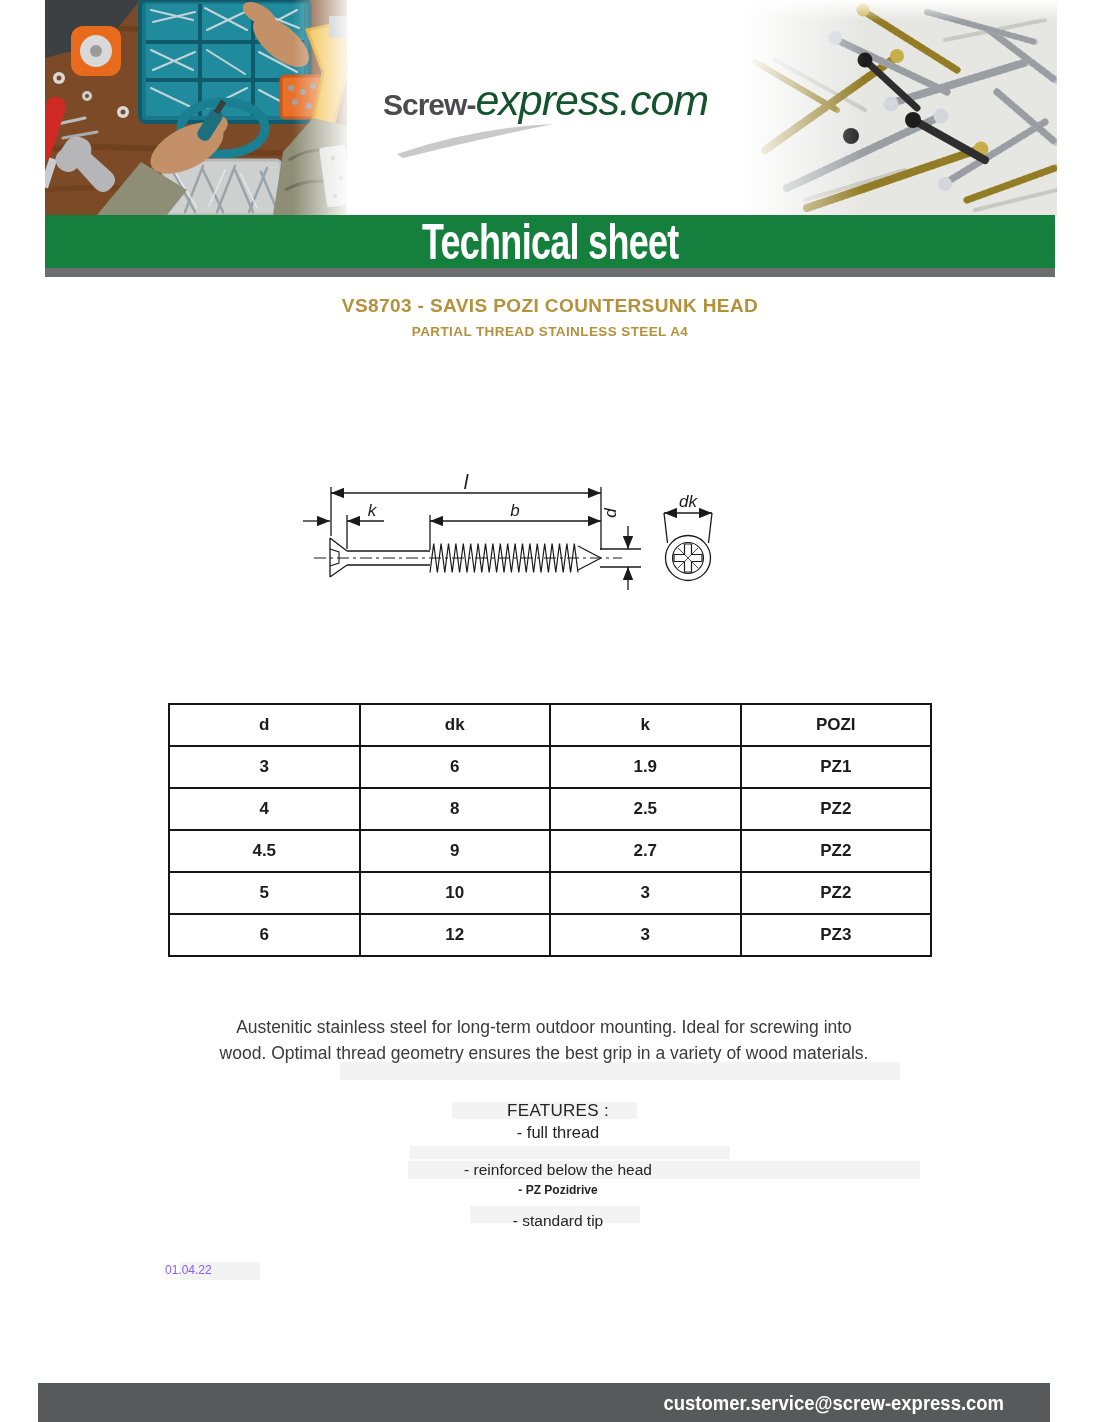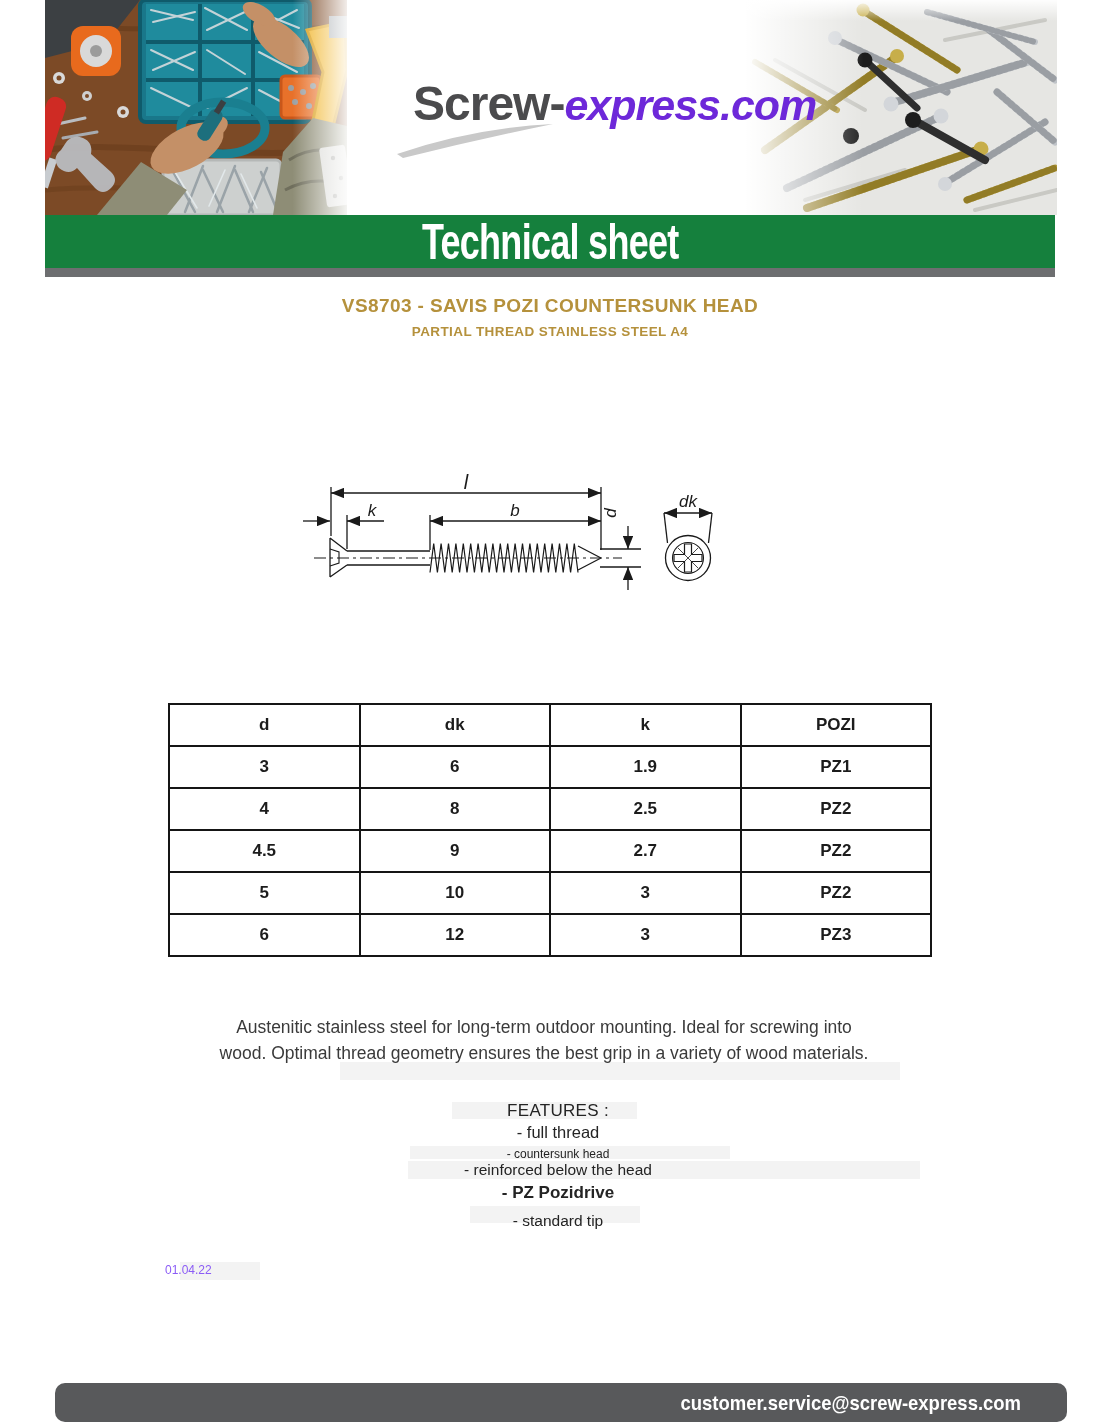--- a/index.html
+++ b/index.html
@@ -6,22 +6,22 @@
   body{font-family:"Liberation Sans",sans-serif;}
   #page{position:relative;width:1100px;height:1422px;background:#fff;overflow:hidden;margin:0 auto;}
 
   
   .photo{position:absolute;top:0;height:215px;}
   #photo-left{left:45px;width:302px;}
   #photo-right{left:745px;width:312px;}
 
   
   #logo{position:absolute;left:383px;top:76px;width:350px;white-space:nowrap;z-index:2;}
-  #logo .p1{font-weight:bold;font-size:48px;color:#4b4b4d;letter-spacing:-1px;margin-left:30px;}
-  #logo .p2{font-weight:bold;font-style:italic;font-size:43px;color:#6d28d9;letter-spacing:-1px;}
+  #logo .p1{font-weight:bold;font-size:30px;color:#4b4b4d;letter-spacing:-1px;}
+  #logo .p2{font-weight:normal;font-style:italic;font-size:43px;color:#14532d;letter-spacing:-1px;}
   #swoosh{position:absolute;left:395px;top:120px;z-index:1;}
 
   
   #banner{position:absolute;left:45px;top:215px;width:1010px;height:53px;background:#15803d;
           display:flex;align-items:center;justify-content:center;}
   #banner .t{color:#fff;font-weight:bold;font-size:50px;letter-spacing:-1px;
              transform:scaleX(0.72);transform-origin:center;line-height:1;}
   #banner-underline{position:absolute;left:45px;top:268px;width:1010px;height:9px;background:#6d6e70;}
 
   
@@ -43,31 +43,31 @@
   
   #description{position:absolute;left:0;right:12px;top:1014px;text-align:center;z-index:1;
       font-size:17.5px;line-height:26px;color:#3a3a3a;}
 
   
   .feat{position:absolute;left:0;right:0;text-align:center;color:#242424;z-index:1;padding-left:16px;}
   #feat-head{top:1101px;font-size:17px;letter-spacing:.3px;}
   #feat-0{top:1123px;font-size:16.5px;}
   #feat-1{top:1147px;font-size:12px;}
   #feat-2{top:1161px;font-size:15.5px;}
-  #feat-3{top:1183px;font-size:17px;font-weight:bold;}
+  #feat-3{top:1183px;font-size:12px;font-weight:bold;}
   #feat-4{top:1204px;font-size:15.5px;margin-top:8px;}
 
   
   .art{position:absolute;background:#f3f3f3;z-index:0;}
 
   #doc-date{position:absolute;left:165px;top:1263px;font-size:12px;color:#8b5cf6;z-index:1;}
 
   
-  #footer-bar{position:absolute;left:55px;top:1383px;width:1012px;height:39px;background:#58595b;
-      display:flex;align-items:center;justify-content:flex-end;border-radius:10px;}
+  #footer-bar{position:absolute;left:38px;top:1383px;width:1012px;height:39px;background:#58595b;
+      display:flex;align-items:center;justify-content:flex-end;}
   #footer-bar .email{color:#fff;font-weight:bold;font-size:21px;margin-right:46px;
       transform:scaleX(0.88);transform-origin:right center;letter-spacing:0;}
 </style>
 </head>
 <body>
 
 <div id="page">
 
   <svg id="photo-left" class="photo" viewBox="0 0 302 215" preserveAspectRatio="none">
     <rect x="0" y="0" width="302" height="215" fill="#7c4a26"></rect>
@@ -359,21 +359,20 @@
   <div class="art" style="left:470px;top:1206px;width:170px;height:17px;"></div>
   <div class="art" style="left:180px;top:1262px;width:80px;height:18px;"></div>
 
   <div id="description">
     <div>Austenitic stainless steel for long-term outdoor mounting. Ideal for screwing into</div>
     <div>wood. Optimal thread geometry ensures the best grip in a variety of wood materials.</div>
   </div>
 
   <div id="feat-head" class="feat">FEATURES :</div>
   <div id="feat-0" class="feat">- full thread</div>
-  <div id="feat-1" class="feat">- countersunk head</div>
   <div id="feat-2" class="feat">- reinforced below the head</div>
   <div id="feat-3" class="feat">- PZ Pozidrive</div>
   <div id="feat-4" class="feat">- standard tip</div>
 
   <div id="doc-date">01.04.22</div>
 
   <div id="footer-bar">
     <span class="email">customer.service@screw-express.com</span>
   </div>
 

